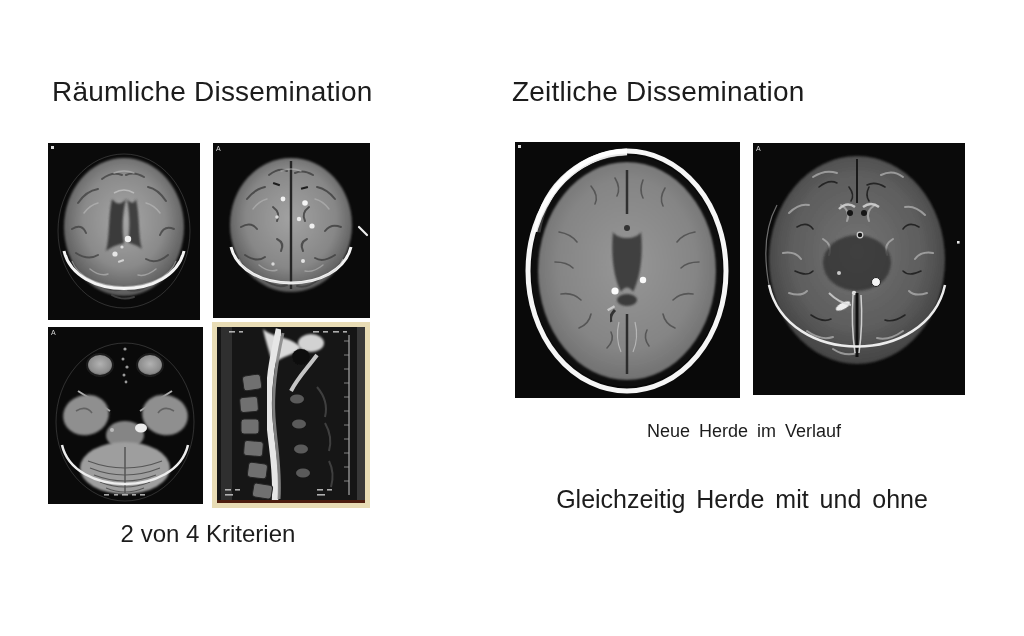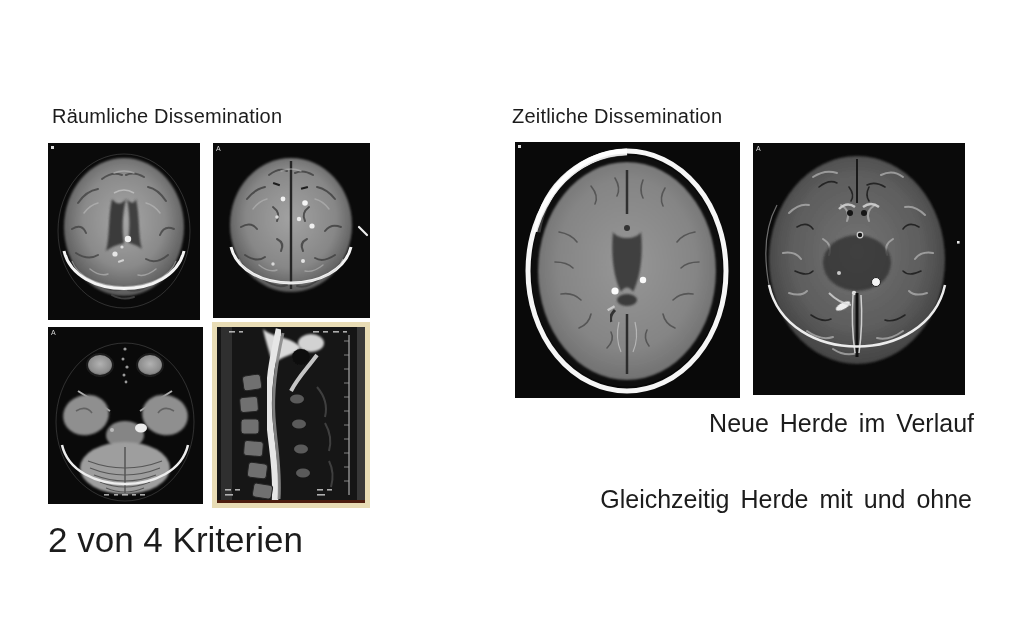--- a/index.html
+++ b/index.html
@@ -1,24 +1,24 @@
 <!DOCTYPE html>
 <html><head>
 <meta charset="utf-8">
 <style>
   html,body{margin:0;padding:0;background:#ffffff;}
   #stage{position:relative;width:1024px;height:636px;background:#ffffff;overflow:hidden;
          font-family:"Liberation Sans", sans-serif;color:#1c1c1c;}
-  .title{position:absolute;font-size:20px;line-height:30px;letter-spacing:.2px;white-space:nowrap;margin-top:24px;}
+  .title{position:absolute;font-size:28px;line-height:30px;letter-spacing:.2px;white-space:nowrap;}
   #title-left{left:52px;top:77px;}
   #title-right{left:512px;top:77px;width:476px;text-align:left;}
   .caption{position:absolute;white-space:nowrap;}
-  #caption-left{left:48px;top:520px;width:320px;font-size:35px;}
-  #caption-right-top{left:514px;top:409px;width:460px;text-align:right;font-size:25px;word-spacing:4px;}
-  #caption-right-bottom{left:512px;top:484px;width:460px;text-align:right;font-size:25px;
+  #caption-left{left:48px;top:520px;width:320px;text-align:center;font-size:24px;}
+  #caption-right-top{left:514px;top:421px;width:460px;text-align:center;font-size:18px;word-spacing:4px;}
+  #caption-right-bottom{left:512px;top:484px;width:460px;text-align:center;font-size:25px;
                         line-height:31px;word-spacing:4px;white-space:normal;}
   #caption-right-bottom .l2{position:relative;left:22px;display:block;}
   .panel{position:absolute;background:#0a0a0a;}
   .panel svg{display:block;width:100%;height:100%;}
   #mri-1{left:48px;top:143px;width:152px;height:177px;}
   #mri-2{left:213px;top:143px;width:157px;height:175px;}
   #mri-3{left:48px;top:327px;width:155px;height:177px;}
   #mri-4{left:212px;top:322px;width:158px;height:186px;background:#e8dcb5;padding:0;}
   #mri-4 .inner{position:absolute;left:5px;top:5px;width:148px;height:176px;background:#161616;}
   #mri-4 .inner svg{display:block;width:100%;height:100%;}

